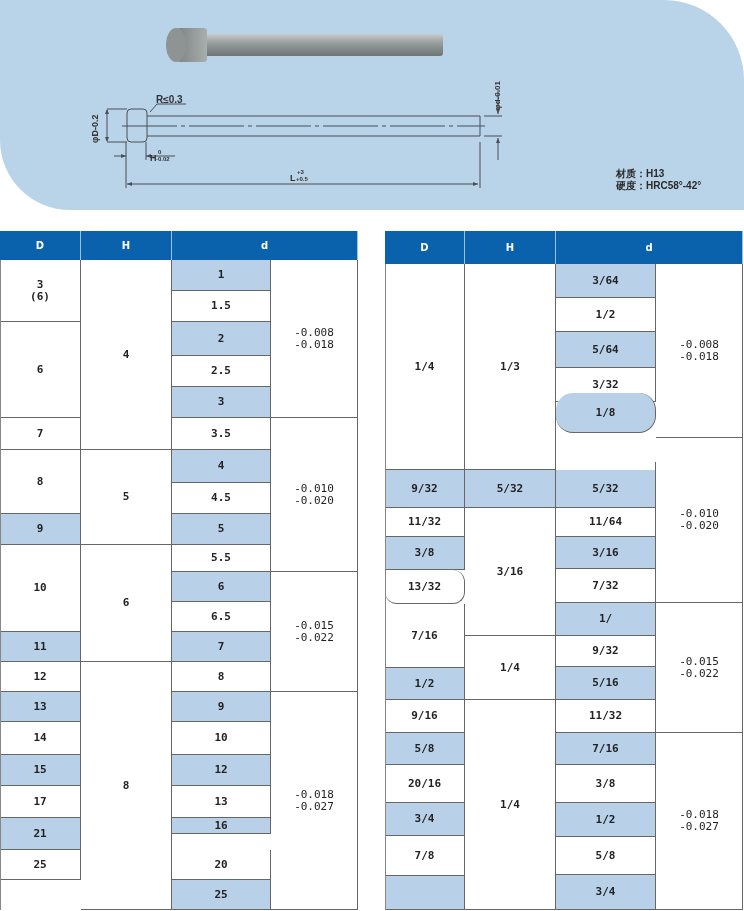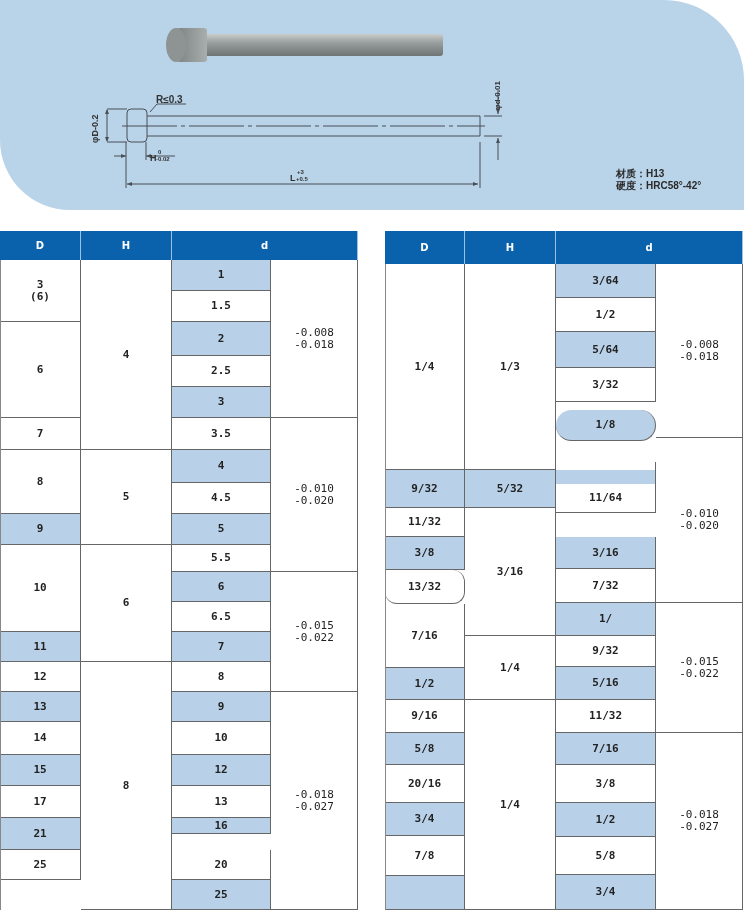--- a/index.html
+++ b/index.html
@@ -175,24 +175,24 @@
 <div class="cell blue" style="left: 385px; top: 876px; width: 80px; height: 34px;"></div>
 <div class="cell " style="left: 465px; top: 264px; width: 91px; height: 206px;">1/3</div>
 <div class="cell blue" style="left: 465px; top: 470px; width: 91px; height: 38px;">5/32</div>
 <div class="cell " style="left: 465px; top: 508px; width: 91px; height: 128px;">3/16</div>
 <div class="cell " style="left: 465px; top: 636px; width: 91px; height: 64px;">1/4</div>
 <div class="cell " style="left: 465px; top: 700px; width: 91px; height: 210px;">1/4</div>
 <div class="cell blue" style="left: 556px; top: 264px; width: 100px; height: 34px;">3/64</div>
 <div class="cell " style="left: 556px; top: 298px; width: 100px; height: 34px;">1/2</div>
 <div class="cell blue" style="left: 556px; top: 332px; width: 100px; height: 36px;">5/64</div>
 <div class="cell " style="left: 556px; top: 368px; width: 100px; height: 34px;">3/32</div>
-<div class="cell blue" style="left: 556px; top: 410px; width: 100px; height: 31px; border-radius: 17px;">1/8</div>
+<div class="cell blue" style="left: 556px; top: 393px; width: 100px; height: 40px; border-radius: 17px;">1/8</div>
 <div class="cell " style="left: 556px; top: 438px; width: 100px; height: 32px; margin-top: 24px;">9/64</div>
 <div class="cell blue" style="left: 556px; top: 470px; width: 100px; height: 38px;">5/32</div>
-<div class="cell " style="left: 556px; top: 484px; width: 100px; height: 29px;">11/64</div>
+<div class="cell " style="left: 556px; top: 508px; width: 100px; height: 29px;">11/64</div>
 <div class="cell blue" style="left: 556px; top: 537px; width: 100px; height: 32px;">3/16</div>
 <div class="cell " style="left: 556px; top: 569px; width: 100px; height: 34px;">7/32</div>
 <div class="cell blue" style="left: 556px; top: 603px; width: 100px; height: 33px;">1/</div>
 <div class="cell " style="left: 556px; top: 636px; width: 100px; height: 31px;">9/32</div>
 <div class="cell blue" style="left: 556px; top: 667px; width: 100px; height: 33px;">5/16</div>
 <div class="cell " style="left: 556px; top: 700px; width: 100px; height: 33px;">11/32</div>
 <div class="cell blue" style="left: 556px; top: 733px; width: 100px; height: 32px;">7/16</div>
 <div class="cell " style="left: 556px; top: 765px; width: 100px; height: 38px;">3/8</div>
 <div class="cell blue" style="left: 556px; top: 803px; width: 100px; height: 34px;">1/2</div>
 <div class="cell " style="left: 556px; top: 837px; width: 100px; height: 38px;">5/8</div>

